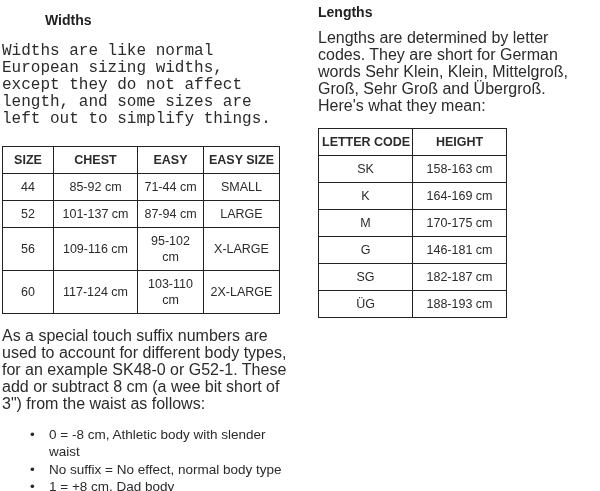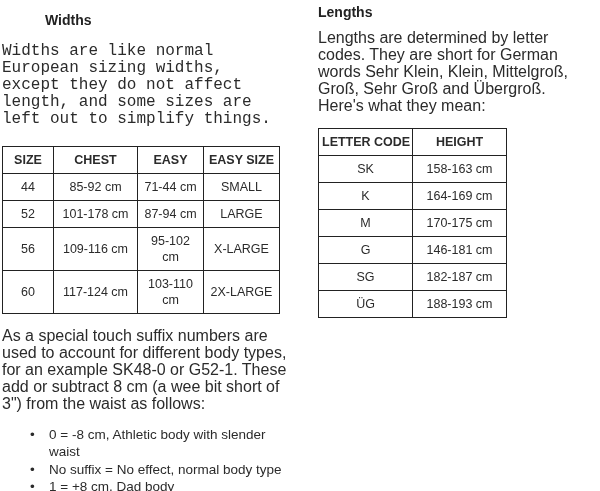--- a/index.html
+++ b/index.html
@@ -95,21 +95,21 @@
       </thead>
       <tbody>
         <tr>
           <td>44</td>
           <td>85-92 cm</td>
           <td class="cell-waist">71-44 cm</td>
           <td>SMALL</td>
         </tr>
         <tr>
           <td>52</td>
-          <td>101-178 cm</td>
+          <td>101-137 cm</td>
           <td class="cell-waist">87-94 cm</td>
           <td>LARGE</td>
         </tr>
         <tr>
           <td>56</td>
           <td>109-116 cm</td>
           <td class="cell-waist">95-102 cm</td>
           <td>X-LARGE</td>
         </tr>
         <tr>

